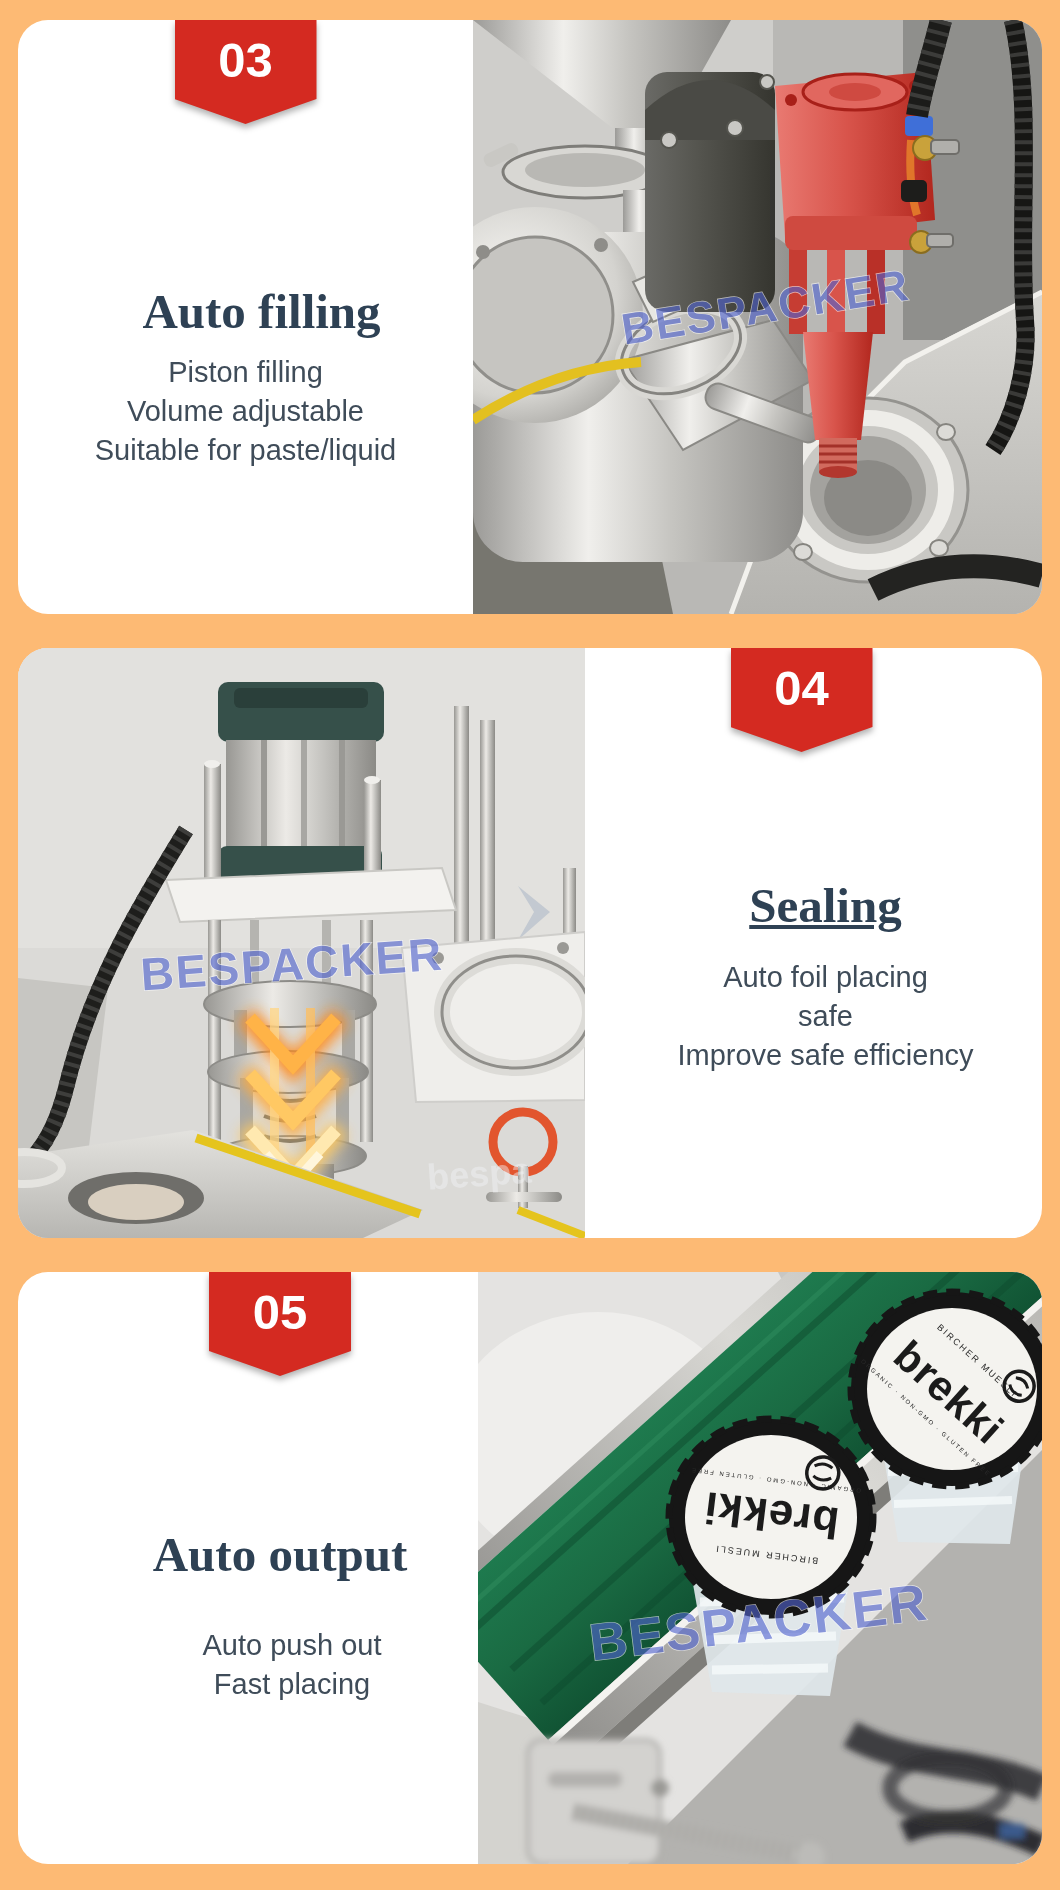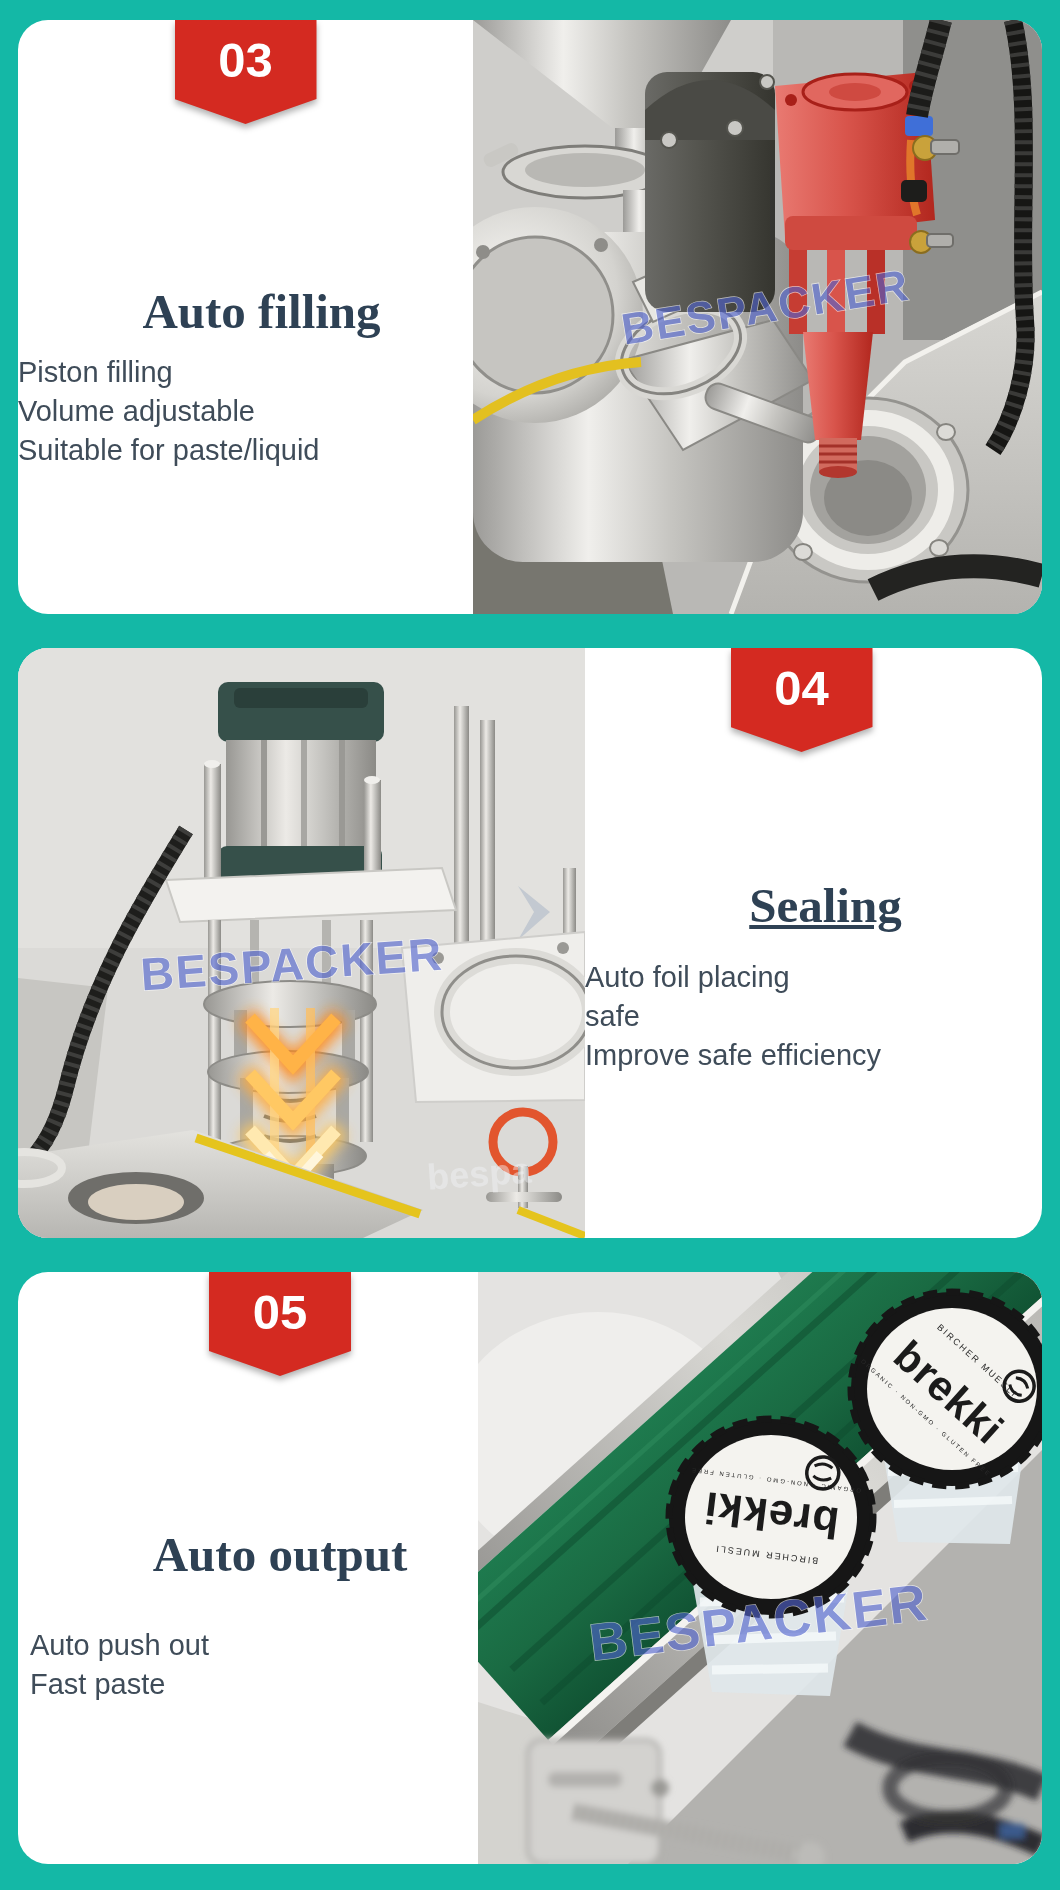--- a/index.html
+++ b/index.html
@@ -1,17 +1,17 @@
 <!DOCTYPE html>
 <html><head>
 <meta charset="utf-8">
 <style>
   html,body { margin:0; padding:0; background:#747474; }
   .canvas {
-    position:relative; width:1060px; height:1890px; background:#14b8a6;
+    position:relative; width:1060px; height:1890px; background:#fdba74;
     font-family:"Liberation Sans", sans-serif; overflow:hidden;
     margin:0 auto;
   }
   .card {
     position:absolute; left:18px; width:1024px; background:#ffffff;
     border-radius:30px; overflow:hidden;
   }
   #card1 { top:20px;   height:594px; }
   #card2 { top:648px;  height:590px; }
   #card3 { top:1272px; height:592px; }
@@ -35,21 +35,21 @@
   .title {
     position:absolute; width:100%; text-align:center;
     font-family:"Liberation Serif", serif; font-weight:700;
     font-size:49px; color:#2e4154;
   }
   #card1 .title { top:222px;padding-left:16px; }
   #card2 .title { top:188px;text-decoration:underline; }
   #card3 .title { top:213px; }
 
   .lines {
-    position:absolute; width:100%; 
+    position:absolute; width:100%; text-align:center;
     font-size:29px; line-height:39px; color:#3f4c59;
   }
   #card1 .lines { top:333px; }
   #card2 .lines { top:310px; }
   #card3 .lines { top:354px;margin-left:12px; }
 
   .photo { position:absolute; top:0; height:100%; }
   #card1 .photo { right:0; width:569px; }
   #card2 .photo { left:0;  width:567px; }
   #card3 .photo { right:0; width:564px; }
@@ -333,21 +333,21 @@
   </section>
 
   <section class="card" id="card3">
     <div class="text-col">
       <div class="badge-wrap">
         <div class="badge">05</div>
       </div>
       <h2 class="title">Auto output</h2>
       <div class="lines">
         <div>Auto push out</div>
-        <div>Fast paste</div>
+        <div>Fast placing</div>
       </div>
     </div>
 
     <div class="photo">
       <svg viewBox="0 0 564 592" preserveAspectRatio="none">
         <defs>
           <linearGradient id="steel3" x1="0" y1="0" x2="1" y2="0">
             <stop offset="0" stop-color="#8f8e8b"></stop>
               <stop offset="0.45" stop-color="#d9d8d4"></stop>
               <stop offset="1" stop-color="#9c9b97"></stop>

